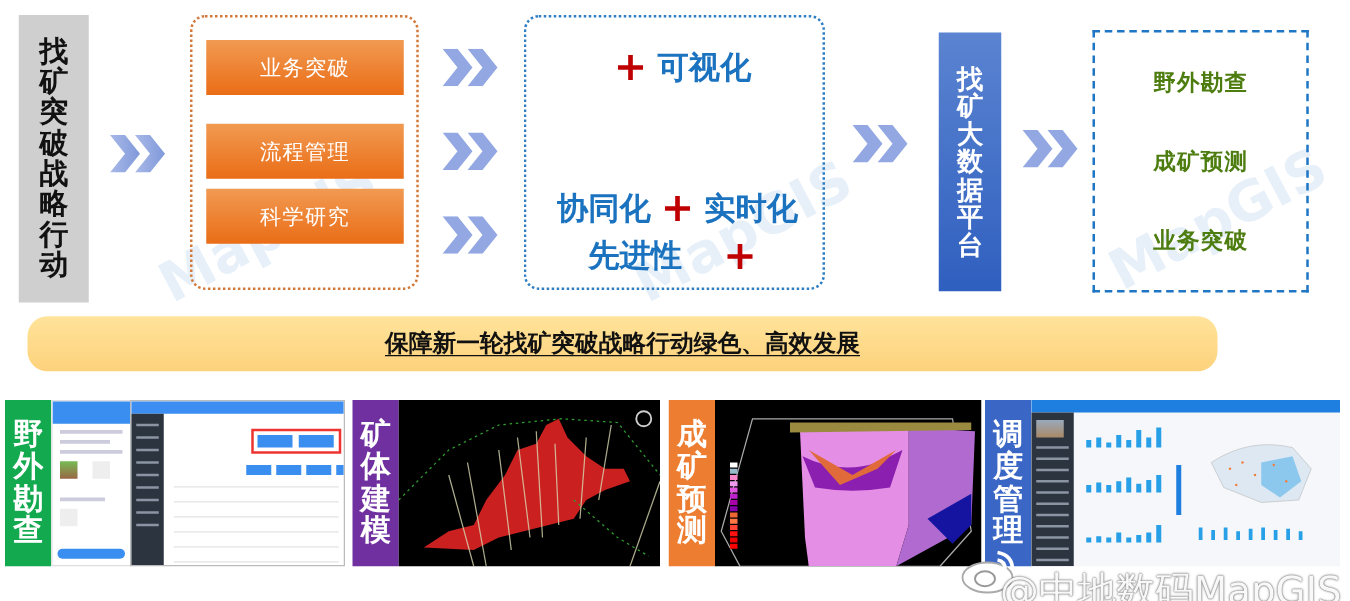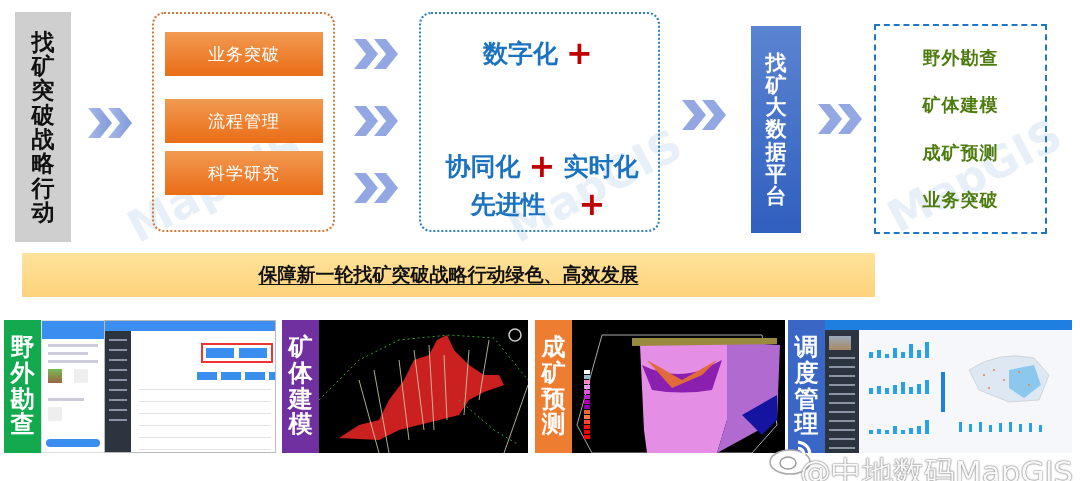--- a/index.html
+++ b/index.html
@@ -22,21 +22,21 @@
 
   .dot-box-blue { left: 419px; top: 12px; width: 241px; height: 220px; border: 2px dotted #2f7ec2; border-radius: 12px; }
   .blue-line { position: absolute; left: 432px; width: 220px; height: 36px; display: flex; align-items: center; justify-content: center; font-weight: bold; font-size: 25px; color: #1b73c0; white-space: nowrap; }
   .blue-line .plus { color: #c00000; font-size: 32px; margin: 0 8px; font-weight: bold; }
 
   .blue-col { left: 751px; top: 26px; width: 50px; height: 207px; background: linear-gradient(#5b84d1, #2f5fbf); color: #fff; font-size: 21px; }
 
   .dash-box { left: 874px; top: 24px; width: 173px; height: 210px; border: 2px dashed #1e76c4; display: flex; flex-direction: column; align-items: center; justify-content: space-around; padding: 8px 0; }
   .dash-box span { color: #4d7c0f; font-weight: bold; font-size: 18px; letter-spacing: 1px; }
 
-  .banner { left: 22px; top: 253px; width: 853px; height: 44px; border-radius: 0; background: linear-gradient(#ffe39a, #fdd27c); display: flex; align-items: center; justify-content: center; }
+  .banner { left: 22px; top: 253px; width: 952px; height: 44px; border-radius: 16px; background: linear-gradient(#ffe39a, #fdd27c); display: flex; align-items: center; justify-content: center; }
   .banner span { font-weight: bold; font-size: 19px; color: #111; text-decoration: underline; text-underline-offset: 3px; }
 
   
   .panel-label { position: absolute; top: 320px; width: 37px; height: 133px; color: #fff; font-weight: bold; font-size: 24px; display: flex; flex-direction: column; align-items: center; justify-content: center; line-height: 1.08; }
   .thumb { position: absolute; top: 320px; height: 133px; overflow: hidden; }
 
   
   .p1-phone { left: 41px; width: 64px; background: #fff; border: 1px solid #ddd; }
   .p1-phone .hdr { height: 18px; background: #3a8ef0; }
   .p1-phone .row { height: 3px; background: #ccd; margin: 5px 6px 0; }
@@ -115,22 +115,22 @@
 </div>
 <div class="chev" style="left:354px;top:173px;">
   <svg viewBox="0 0 46 30">
       <polygon points="0,0 12,0 24,15 12,30 0,30 12,15" fill="#93a8e2"></polygon>
       <polygon points="20,0 32,0 44,15 32,30 20,30 32,15" fill="#93a8e2"></polygon>
     </svg>
 </div>
 
 <div class="abs dot-box-blue"></div>
 <div class="blue-line" style="top:35px;">
-  <span>数字化</span>
   <span class="plus">+</span>
+  <span>可视化</span>
 </div>
 <div class="blue-line" style="top:104px;margin-top:44px;">
   <span>协同化</span>
   <span class="plus">+</span>
   <span>实时化</span>
 </div>
 <div class="blue-line" style="top:186px;gap:25px;">
   <span>先进性</span>
   <span class="plus">+</span>
 </div>
@@ -154,21 +154,20 @@
 
 <div class="chev" style="left:818px;top:104px;">
   <svg viewBox="0 0 46 30">
       <polygon points="0,0 12,0 24,15 12,30 0,30 12,15" fill="#93a8e2"></polygon>
       <polygon points="20,0 32,0 44,15 32,30 20,30 32,15" fill="#93a8e2"></polygon>
     </svg>
 </div>
 
 <div class="abs dash-box">
   <span>野外勘查</span>
-  <span>矿体建模</span>
   <span>成矿预测</span>
   <span>业务突破</span>
 </div>
 
 <div class="abs banner">
   <span>保障新一轮找矿突破战略行动绿色、高效发展</span>
 </div>
 
 <div class="panel-label" style="left:4px;background:#12a94f;">
   <span>野</span>

